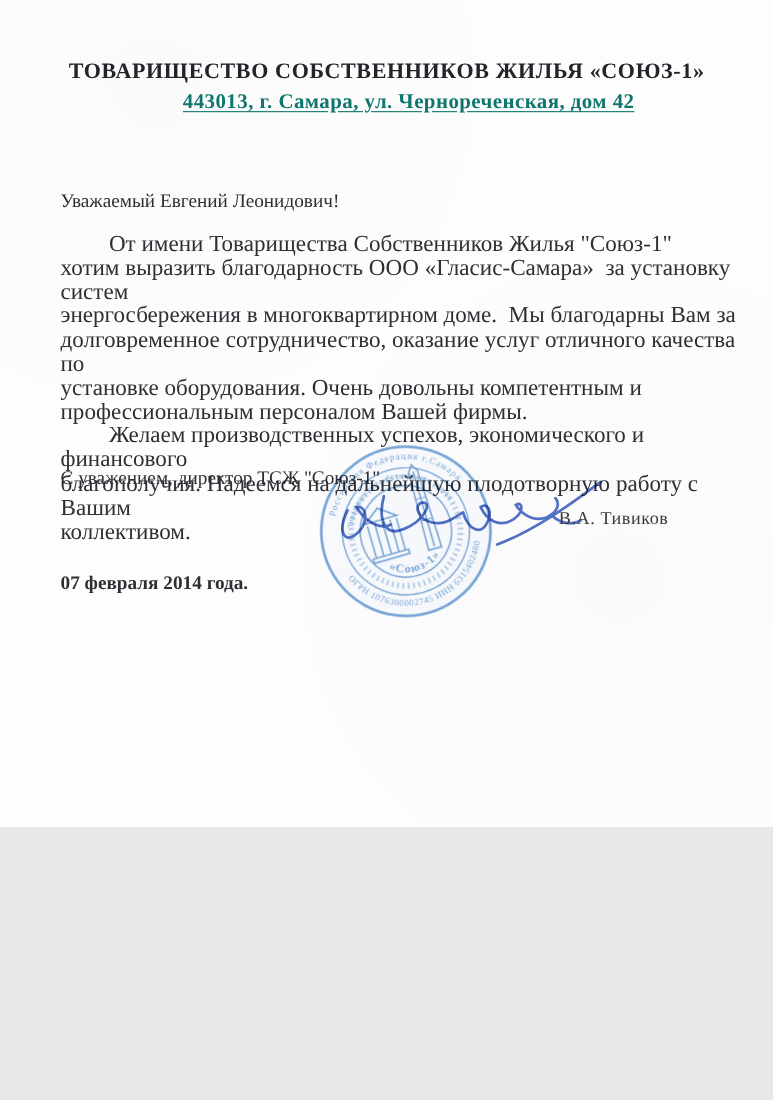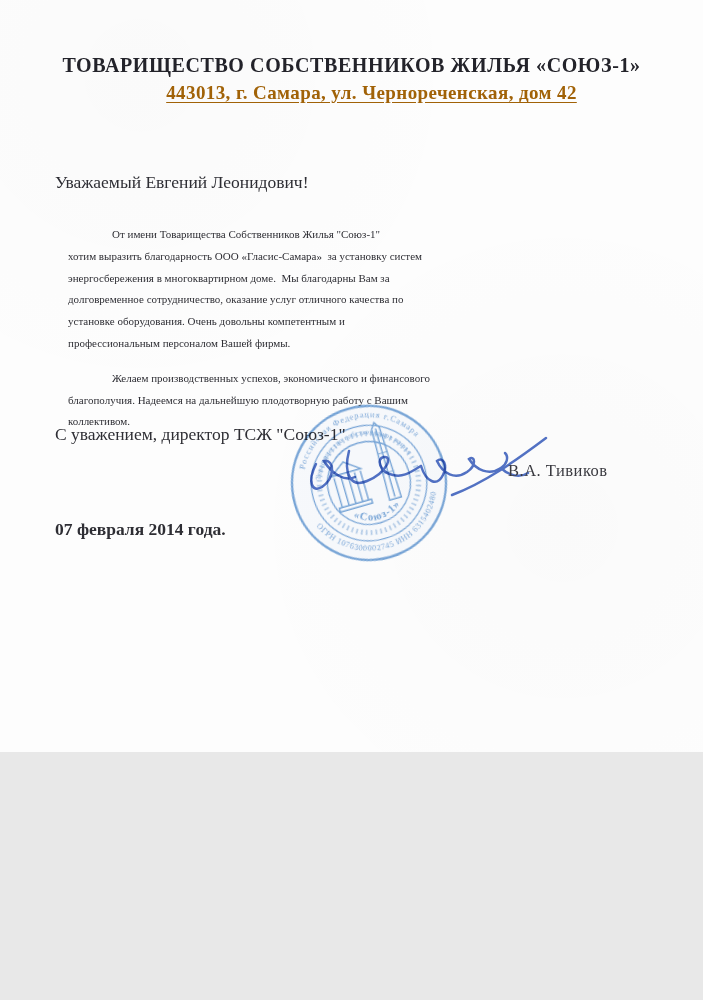--- a/index.html
+++ b/index.html
@@ -32,40 +32,40 @@
     letter-spacing:0.6px;
     color:#23232a;
   }
   .org-address{
     margin-top:5px;
     font-size:19px;
     font-weight:bold;
     text-decoration:underline;
     text-underline-offset:3px;
     letter-spacing:0.4px;
-    color:#a16207;
+    color:#0f766e;
     margin-left:40px;
   }
   .salutation{
     position:absolute;
     left:55px;top:172px;
     font-size:17.5px;
     text-align:center;
   }
   .body-text{
     position:absolute;
     left:55px;top:211px;
     width:625px;
   }
   .para{
     white-space:pre-wrap;
-    font-size:11px;
+    font-size:21px;
     line-height:21.8px;
     text-indent:44px;
-    margin:13px;
+    margin:0;
   }
   .closing{
     position:absolute;
     left:55px;top:424px;
     font-size:17.5px;
   }
   .signer-name{
     position:absolute;
     left:494px;top:461px;
     font-size:16.5px;

